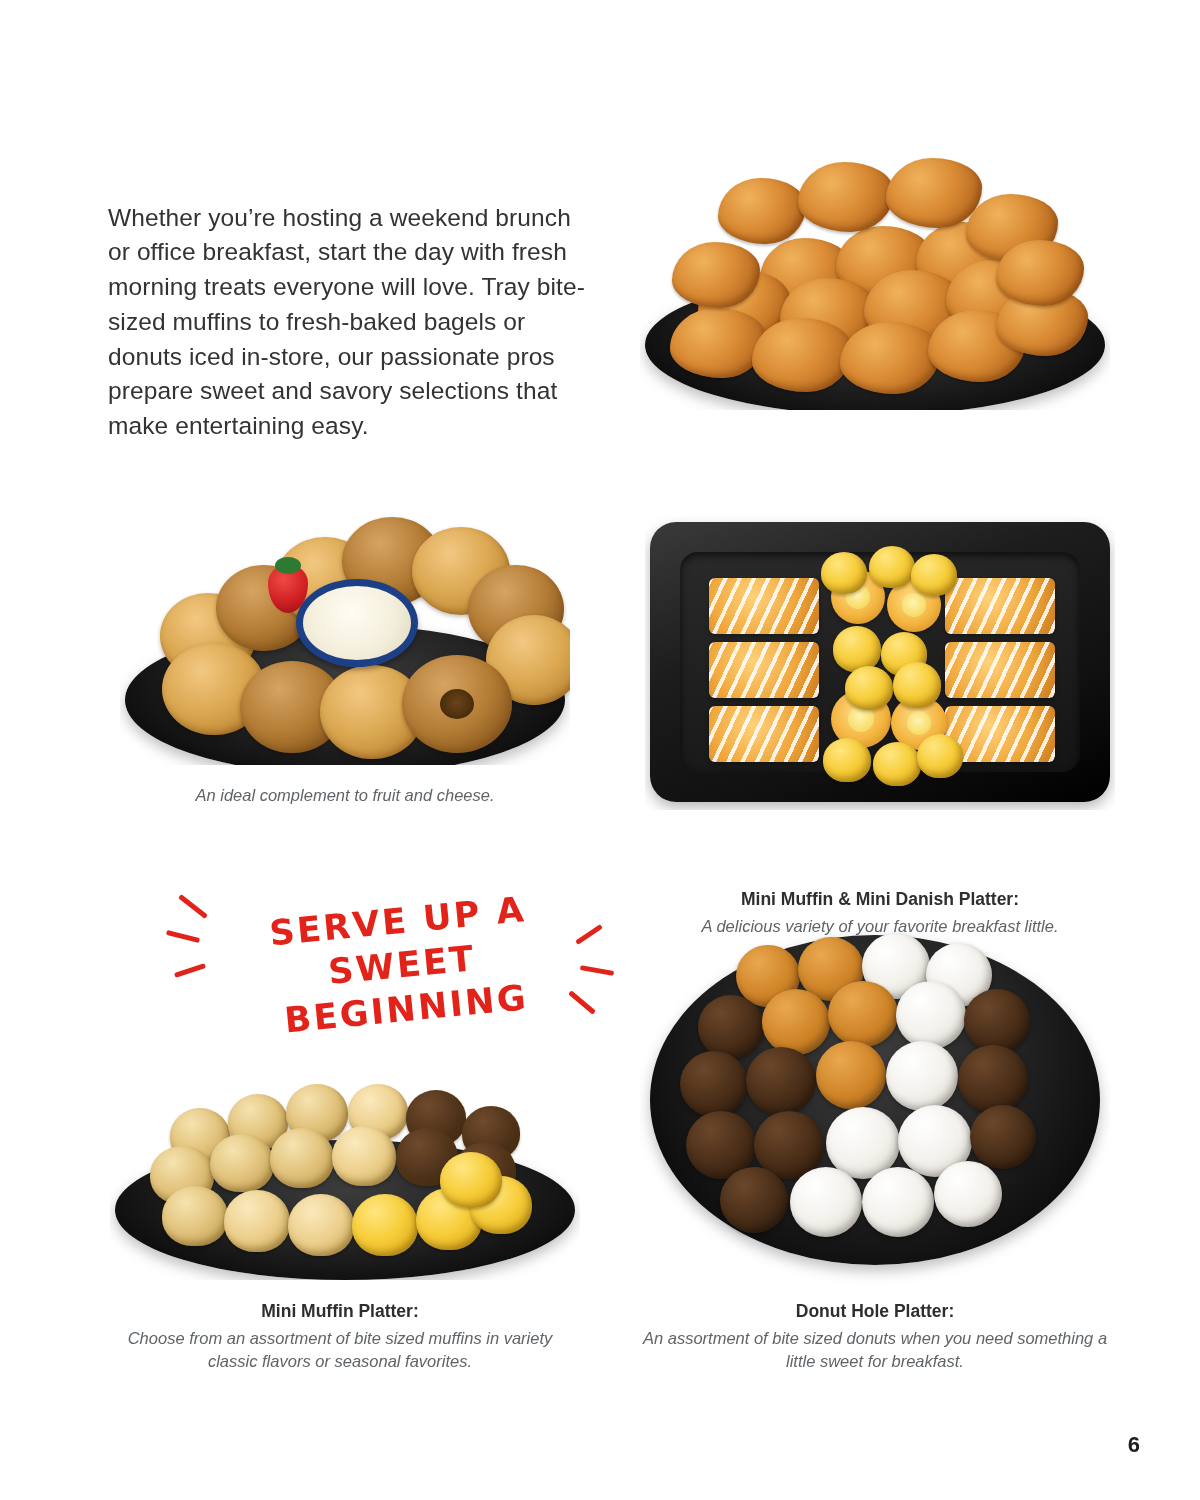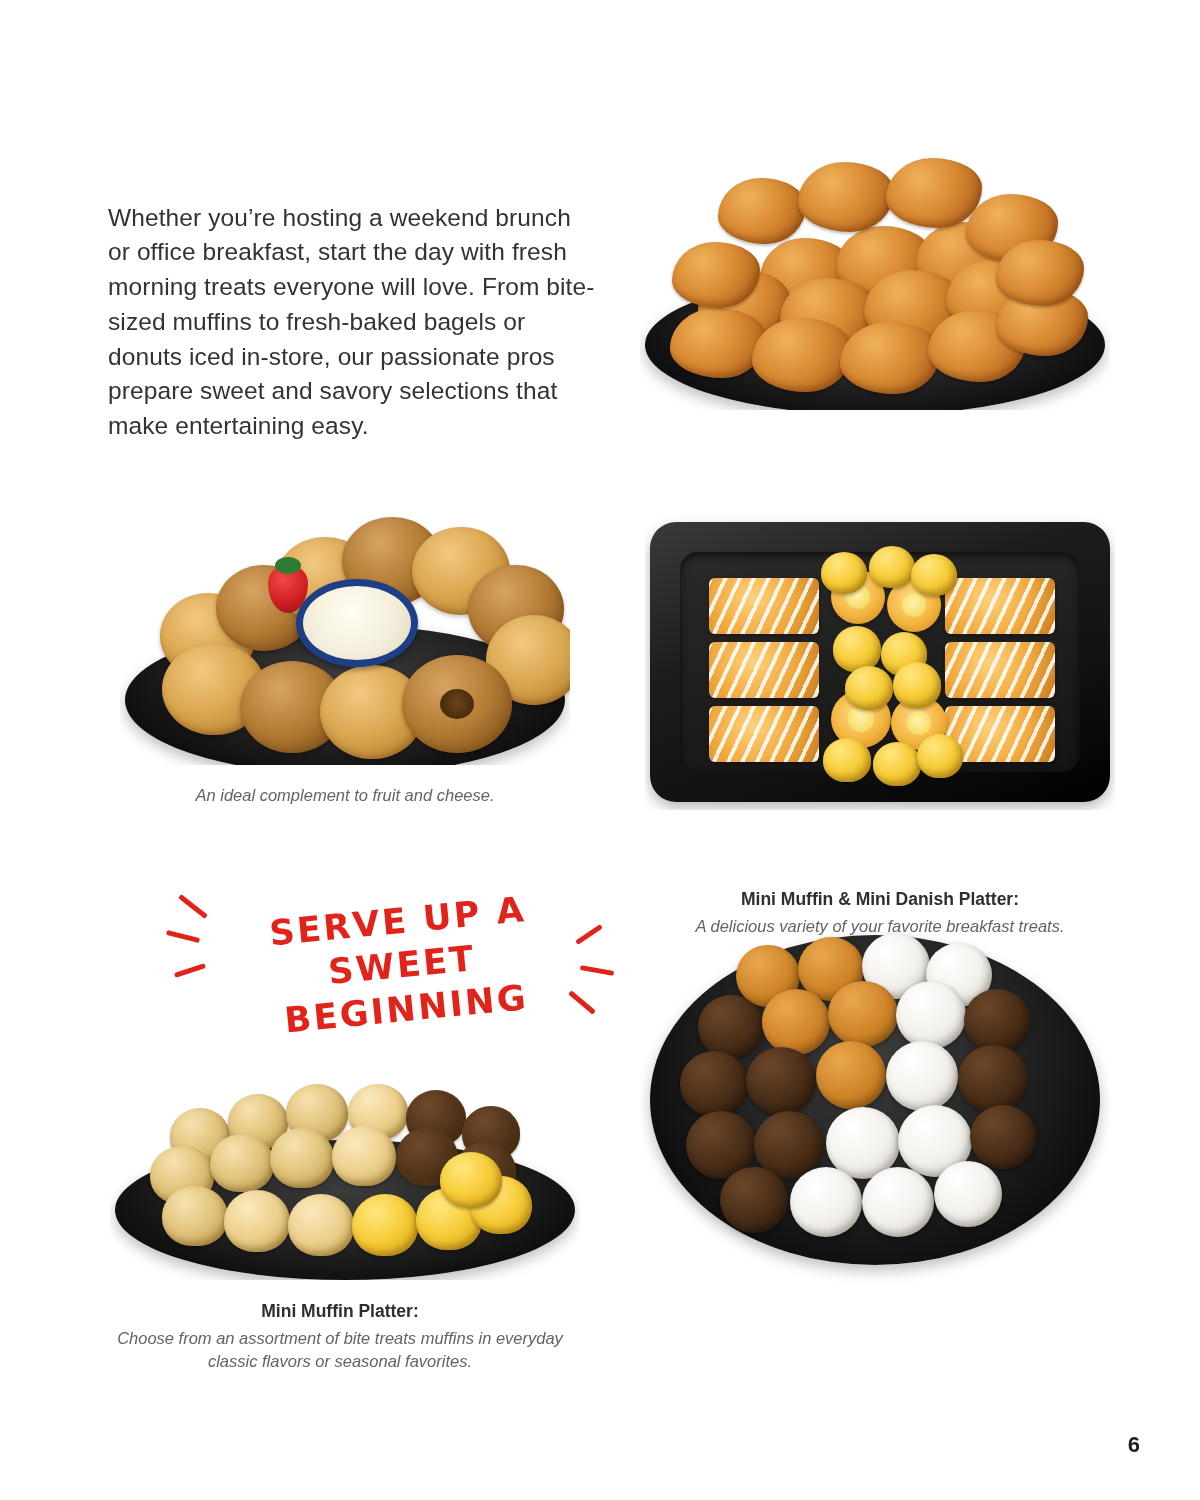--- a/index.html
+++ b/index.html
@@ -214,21 +214,21 @@
     font-size: 22px;
     font-weight: bold;
     color: #1d1d1d;
   }
 </style>
 </head>
 <body>
 
 <div class="page">
 
-  <p class="intro">Whether you’re hosting a weekend brunch or office breakfast, start the day with fresh morning treats everyone will love. From bite-sized muffins to fresh-baked bagels or donuts iced in-store, our passionate pros prepare sweet and savory selections that make entertaining easy.</p>
+  <p class="intro">Whether you’re hosting a weekend brunch or office breakfast, start the day with fresh morning treats everyone will love. Tray bite-sized muffins to fresh-baked bagels or donuts iced in-store, our passionate pros prepare sweet and savory selections that make entertaining easy.</p>
 
   <div class="block" style="left:640px; top:110px; width:470px; height:300px;">
     <div class="photo">
       <div class="tray-oval" style="width:460px; height:140px; top:165px;"></div>
       <div class="croissant" style="left:120px; top:128px; width:92px; height:70px;"></div>
       <div class="croissant" style="left:196px; top:116px; width:96px; height:72px;"></div>
       <div class="croissant" style="left:276px; top:112px; width:96px; height:72px;"></div>
       <div class="croissant" style="left:58px;  top:160px; width:92px; height:70px;"></div>
       <div class="croissant" style="left:140px; top:168px; width:96px; height:72px;"></div>
       <div class="croissant" style="left:224px; top:160px; width:98px; height:74px;"></div>
@@ -297,21 +297,21 @@
       <div class="muffin m-yellow" style="left:176px; top:42px;  width:46px; height:42px;"></div>
       <div class="muffin m-yellow" style="left:224px; top:36px;  width:46px; height:42px;"></div>
       <div class="muffin m-yellow" style="left:266px; top:44px;  width:46px; height:42px;"></div>
       <div class="muffin m-yellow" style="left:178px; top:228px; width:48px; height:44px;"></div>
       <div class="muffin m-yellow" style="left:228px; top:232px; width:48px; height:44px;"></div>
       <div class="muffin m-yellow" style="left:272px; top:224px; width:46px; height:44px;"></div>
     </div>
   </div>
   <div class="block" style="left:650px; top:888px; width:460px;">
     <div class="caption-title">Mini Muffin &amp; Mini Danish Platter:</div>
-    <div class="caption-desc">A delicious variety of your favorite breakfast treats.</div>
+    <div class="caption-desc">A delicious variety of your favorite breakfast little.</div>
   </div>
 
   <div class="callout">
     <div class="spark" style="left:16px; top:14px; width:34px; height:5px; transform:rotate(38deg);"></div>
     <div class="spark" style="left:6px;  top:44px; width:34px; height:5px; transform:rotate(14deg);"></div>
     <div class="spark" style="left:14px; top:78px; width:32px; height:5px; transform:rotate(-18deg);"></div>
     <div class="spark" style="left:414px; top:42px; width:30px; height:5px; transform:rotate(-34deg);"></div>
     <div class="spark" style="left:420px; top:78px; width:34px; height:5px; transform:rotate(10deg);"></div>
     <div class="spark" style="left:406px; top:110px; width:32px; height:5px; transform:rotate(40deg);"></div>
     <div class="callout-text">SERVE UP A SWEET BEGINNING</div>
@@ -339,21 +339,21 @@
       <div class="muffin m-plain" style="left:114px; top:140px; width:66px; height:62px;"></div>
       <div class="muffin m-plain" style="left:178px; top:144px; width:66px; height:62px;"></div>
       <div class="muffin m-yellow" style="left:242px; top:144px; width:66px; height:62px;"></div>
       <div class="muffin m-yellow" style="left:306px; top:138px; width:66px; height:62px;"></div>
       <div class="muffin m-yellow" style="left:360px; top:126px; width:62px; height:58px;"></div>
       <div class="muffin m-yellow" style="left:330px; top:102px; width:62px; height:56px;"></div>
     </div>
   </div>
   <div class="block" style="left:110px; top:1300px; width:460px;">
     <div class="caption-title">Mini Muffin Platter:</div>
-    <div class="caption-desc">Choose from an assortment of bite treats muffins in everyday classic flavors or seasonal favorites.</div>
+    <div class="caption-desc">Choose from an assortment of bite sized muffins in variety classic flavors or seasonal favorites.</div>
   </div>
 
   <div class="block" style="left:640px; top:915px; width:470px; height:370px;">
     <div class="photo">
       <div class="tray-oval" style="width:450px; height:330px; top:20px;"></div>
 
       <div class="donut-hole dh-glazed" style="left:96px;  top:30px;  width:64px; height:62px;"></div>
       <div class="donut-hole dh-glazed" style="left:158px; top:22px;  width:66px; height:64px;"></div>
       <div class="donut-hole dh-powder" style="left:222px; top:18px;  width:68px; height:66px;"></div>
       <div class="donut-hole dh-powder" style="left:286px; top:28px;  width:66px; height:64px;"></div>
@@ -375,16 +375,20 @@
       <div class="donut-hole dh-powder" style="left:186px; top:192px; width:74px; height:72px;"></div>
       <div class="donut-hole dh-powder" style="left:258px; top:190px; width:74px; height:72px;"></div>
       <div class="donut-hole dh-choc" style="left:330px; top:190px; width:66px; height:64px;"></div>
 
       <div class="donut-hole dh-choc" style="left:80px;  top:252px; width:68px; height:66px;"></div>
       <div class="donut-hole dh-powder" style="left:150px; top:252px; width:72px; height:70px;"></div>
       <div class="donut-hole dh-powder" style="left:222px; top:252px; width:72px; height:70px;"></div>
       <div class="donut-hole dh-powder" style="left:294px; top:246px; width:68px; height:66px;"></div>
     </div>
   </div>
+  <div class="block" style="left:640px; top:1300px; width:470px;">
+    <div class="caption-title">Donut Hole Platter:</div>
+    <div class="caption-desc">An assortment of bite sized donuts when you need something a little sweet for breakfast.</div>
+  </div>
 
   <div class="page-number">6</div>
 
 </div>
 
 </body></html>

